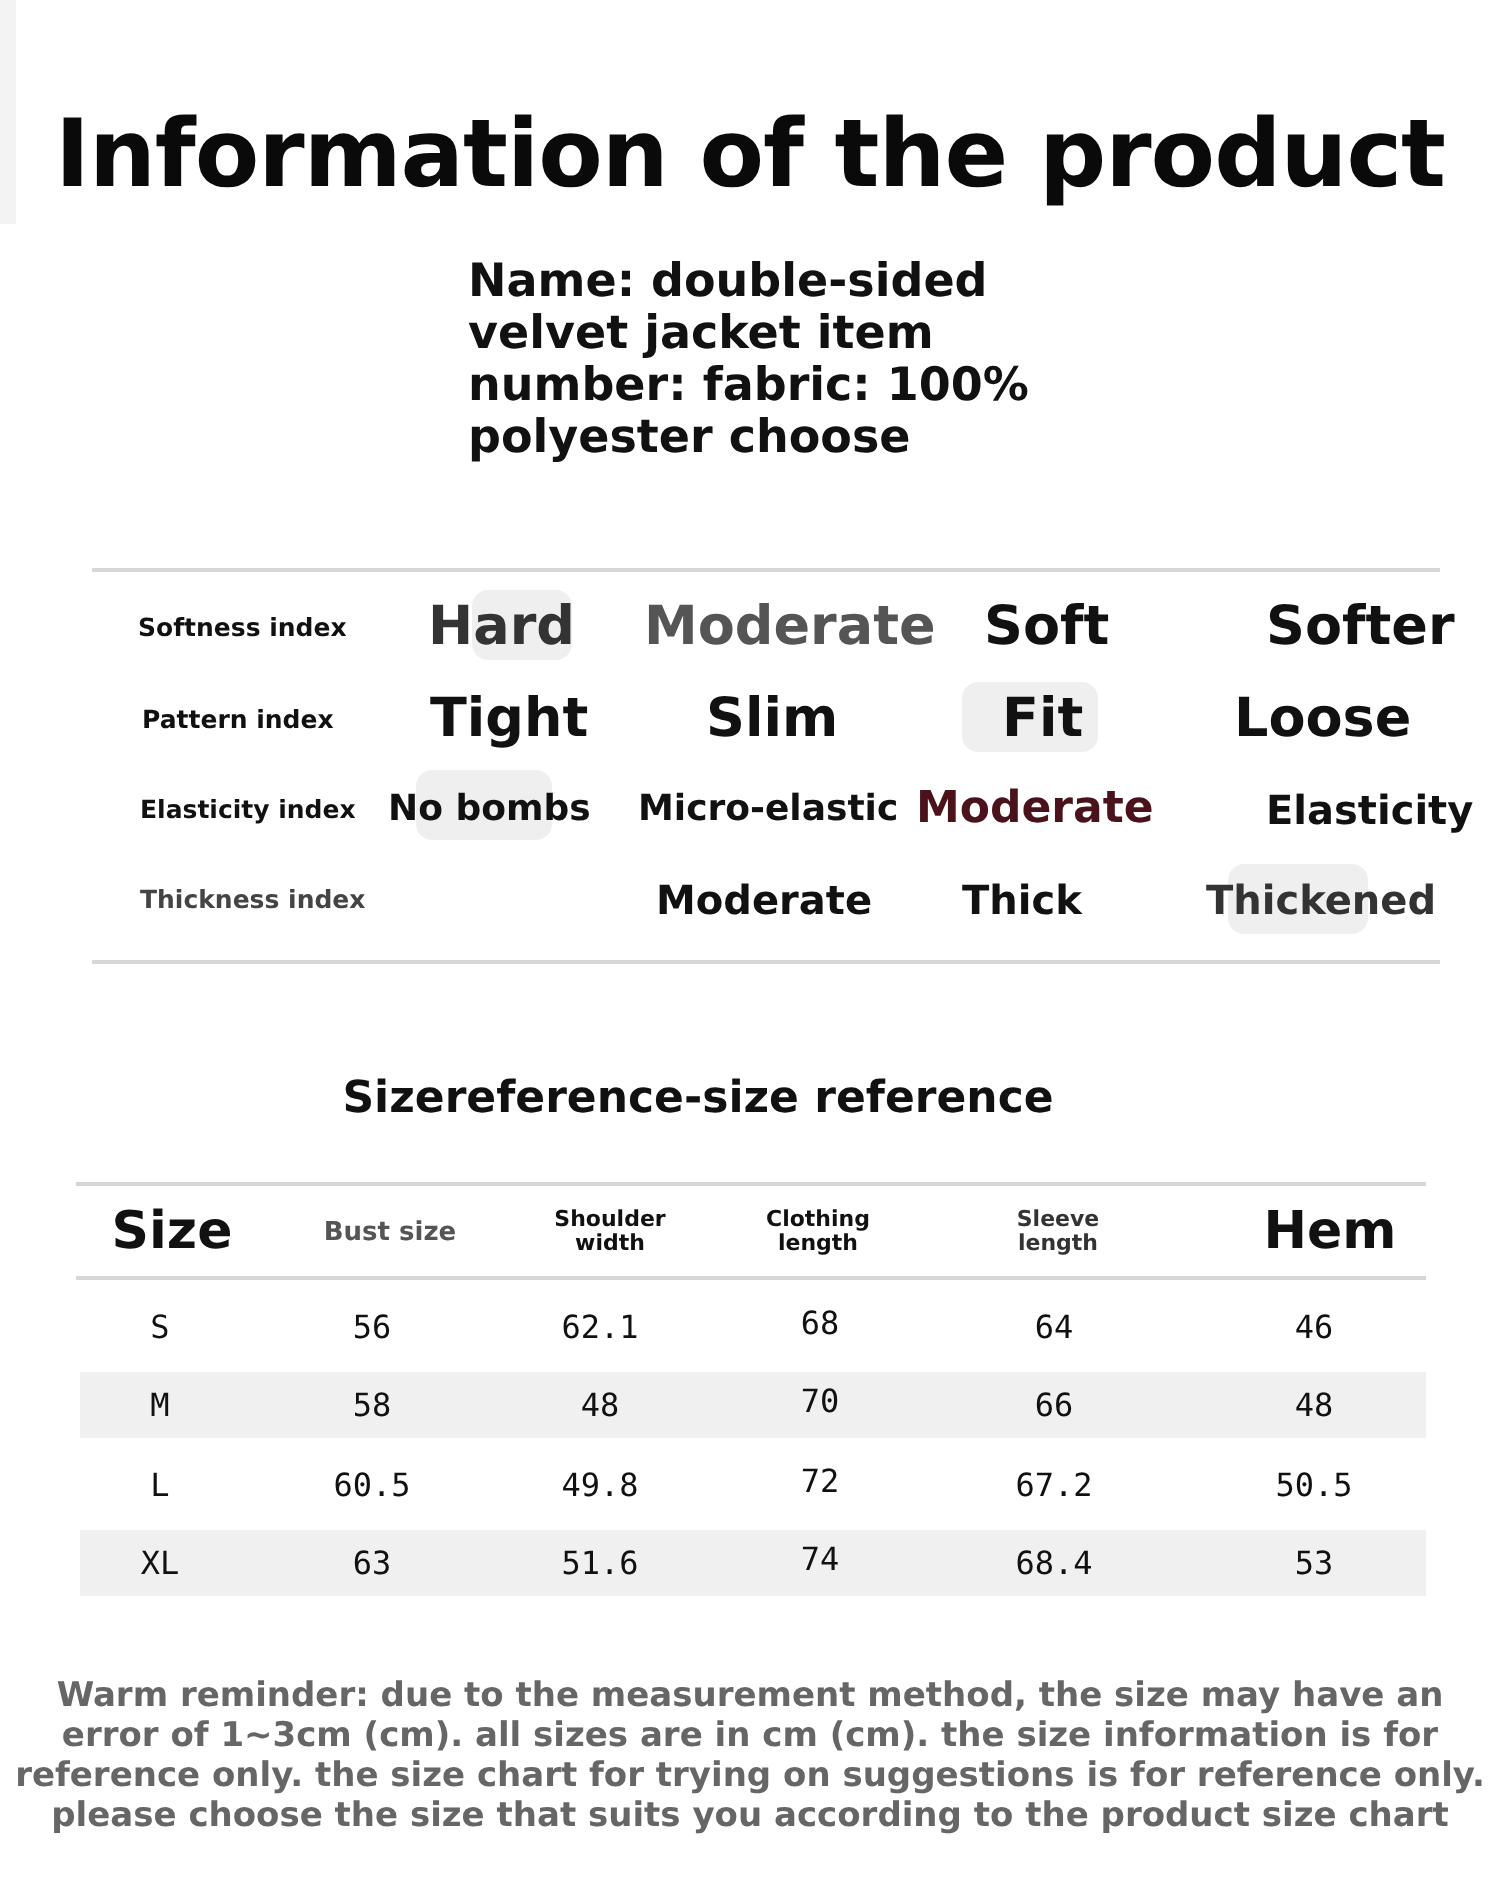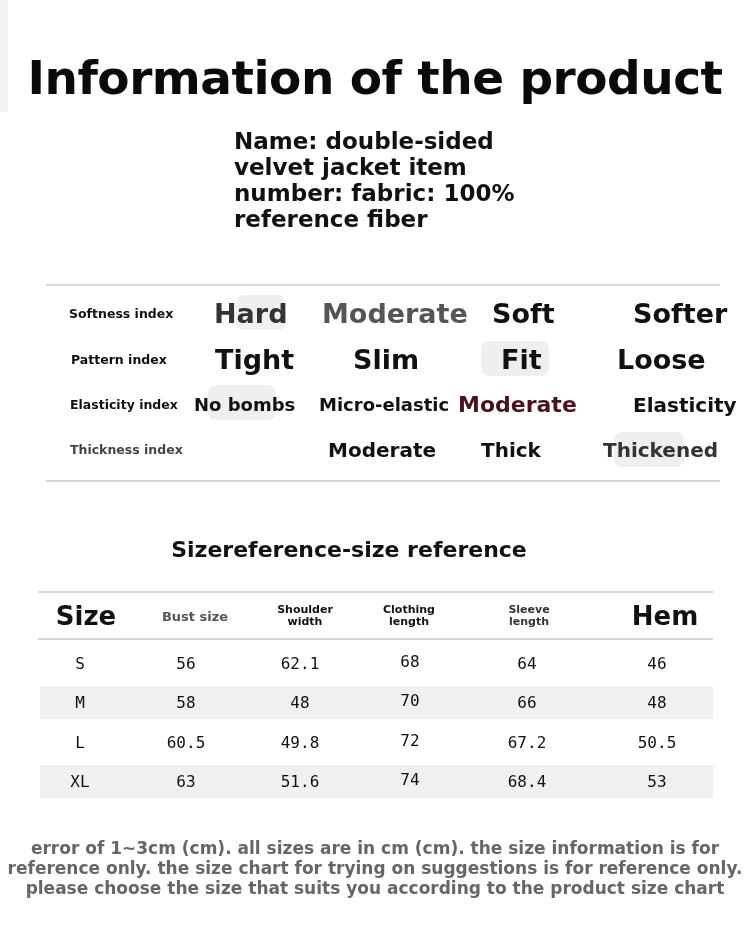--- a/index.html
+++ b/index.html
@@ -30,21 +30,21 @@
 <body>
 
 <div class="left-strip"></div>
 
 <div class="title">Information of the product</div>
 
 <div class="desc">
   <div>Name: double-sided</div>
   <div>velvet jacket item</div>
   <div>number: fabric: 100%</div>
-  <div>reference fiber</div>
+  <div>polyester choose</div>
 </div>
 
 <div class="hr" style="top:284px; left:46px; width:674px;"></div>
 
 <div class="idx-row" style="top:294px;">
   <div class="idx-label" style="left:23px;">Softness index</div>
   <div class="hl" style="left:190px; top:1px; width:50px; height:35px;"></div>
   <div class="opt dark" style="left:168px;">Hard</div>
   <div class="opt gray" style="left:276px;">Moderate</div>
   <div class="opt" style="left:446px;">Soft</div>
@@ -122,16 +122,17 @@
 <div class="tr shade" style="top:765px;">
   <div class="td" style="left:20px; width:40px;">XL</div>
   <div class="td" style="left:106px; width:80px;">63</div>
   <div class="td" style="left:220px; width:80px;">51.6</div>
   <div class="td" style="left:330px; width:80px; top:-2px;">74</div>
   <div class="td" style="left:447px; width:80px;">68.4</div>
   <div class="td" style="left:577px; width:80px;">53</div>
 </div>
 
 <div class="note">
+  <div>Warm reminder: due to the measurement method, the size may have an</div>
   <div>error of 1~3cm (cm). all sizes are in cm (cm). the size information is for</div>
   <div>reference only. the size chart for trying on suggestions is for reference only.</div>
   <div>please choose the size that suits you according to the product size chart</div>
 </div>
 
 </body></html>

